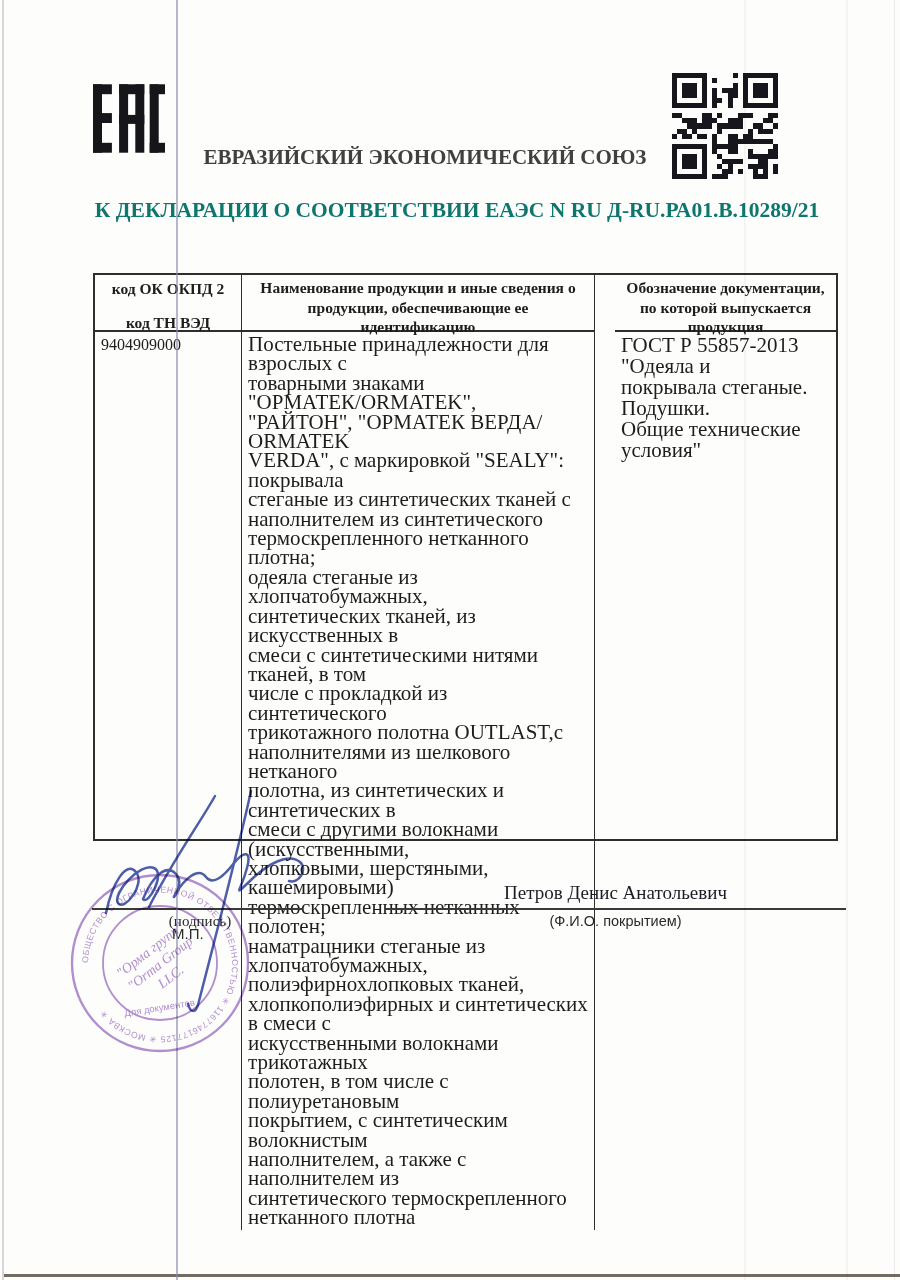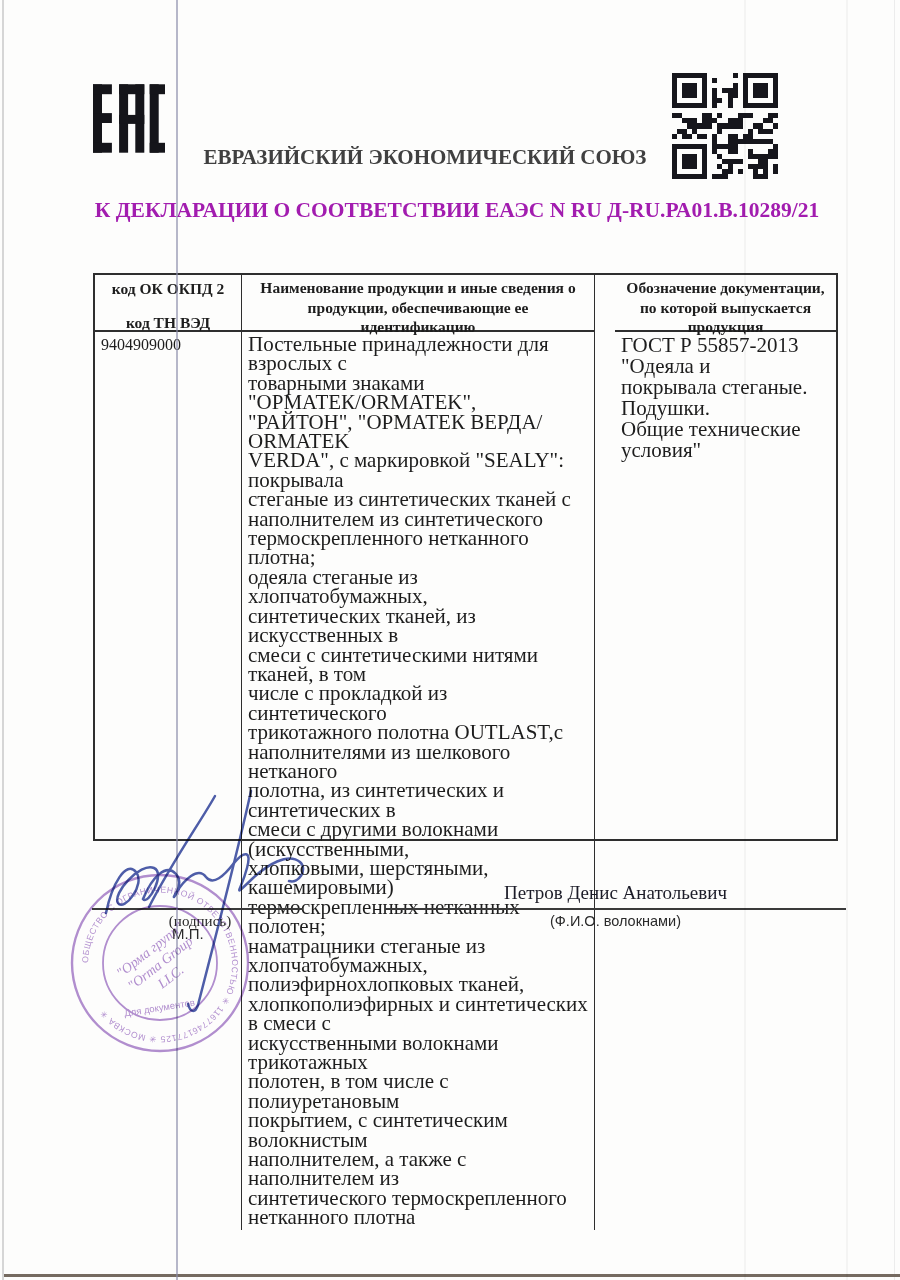--- a/index.html
+++ b/index.html
@@ -12,21 +12,21 @@
   .edge-right{position:absolute;left:894px;top:0;width:1px;height:1280px;background:#ececec;}
   .edge-bottom{position:absolute;left:4px;top:1274px;width:896px;height:3px;background:#756a60;}
   .fold-main{position:absolute;left:176px;top:0;width:2px;height:1280px;background:#8b8da9;opacity:.62;z-index:30;}
   .fold-faint{position:absolute;top:0;width:2px;height:1280px;background:#000;opacity:.035;z-index:29;}
   
   .eac-logo{position:absolute;left:93px;top:82px;width:72px;height:73px;}
   .qr{position:absolute;left:672px;top:73px;width:106px;height:106px;}
   .title{position:absolute;left:0;top:144px;width:850px;text-align:center;
          font-weight:bold;font-size:21px;line-height:26px;color:#404040;}
   .title3{position:absolute;left:14px;top:197px;width:886px;text-align:center;
-         font-weight:bold;font-size:21.5px;line-height:26px;color:#a21caf;}
+         font-weight:bold;font-size:21.5px;line-height:26px;color:#0f766e;}
   
   .doc-table{position:absolute;left:93px;top:273px;width:745px;height:568px;
     border:2px solid #2e2e2e;box-sizing:border-box;display:grid;
     grid-template-columns:147px 353px 1fr;grid-template-rows:57px 1fr;}
   .cell{box-sizing:border-box;border-right:1.5px solid #2e2e2e;padding:2px 6px;}
   .cell:nth-child(3n){border-right:none;margin-left:20px;}
   .hcell{border-bottom:2px solid #2e2e2e;font-weight:bold;text-align:center;
          font-size:15.5px;line-height:19.5px;white-space:pre-line;padding-top:3px;}
   .hcell.code-h{line-height:17px;padding-top:5px;}
   .bcell{font-size:21px;line-height:19.4px;white-space:pre-line;padding-top:3px;}
@@ -343,21 +343,21 @@
   <div class="cell bcell doc-b">ГОСТ Р 55857-2013 "Одеяла и
 покрывала стеганые. Подушки.
 Общие технические условия"</div>
 </div>
 
 <div class="sig-line left"></div>
 <div class="sig-line right"></div>
 <div class="lbl sign">(подпись)</div>
 <div class="lbl mp">М.П.</div>
 <div class="applicant">Петров Денис Анатольевич</div>
-<div class="lbl fio">(Ф.И.О. волокнами)</div>
+<div class="lbl fio">(Ф.И.О. покрытием)</div>
 
 <div class="stamp">
   <svg viewBox="0 0 204 204" width="204" height="204">
     <g stroke="#9d6fc4" fill="none">
       <circle cx="102" cy="102" r="88" stroke-width="2.4"></circle>
       <circle cx="102" cy="102" r="57" stroke-width="1.8"></circle>
     </g>
     <defs>
       <path id="ringPath" d="M 30,102 A 72,72 0 1 1 29.99,102.6"></path>
     </defs>

